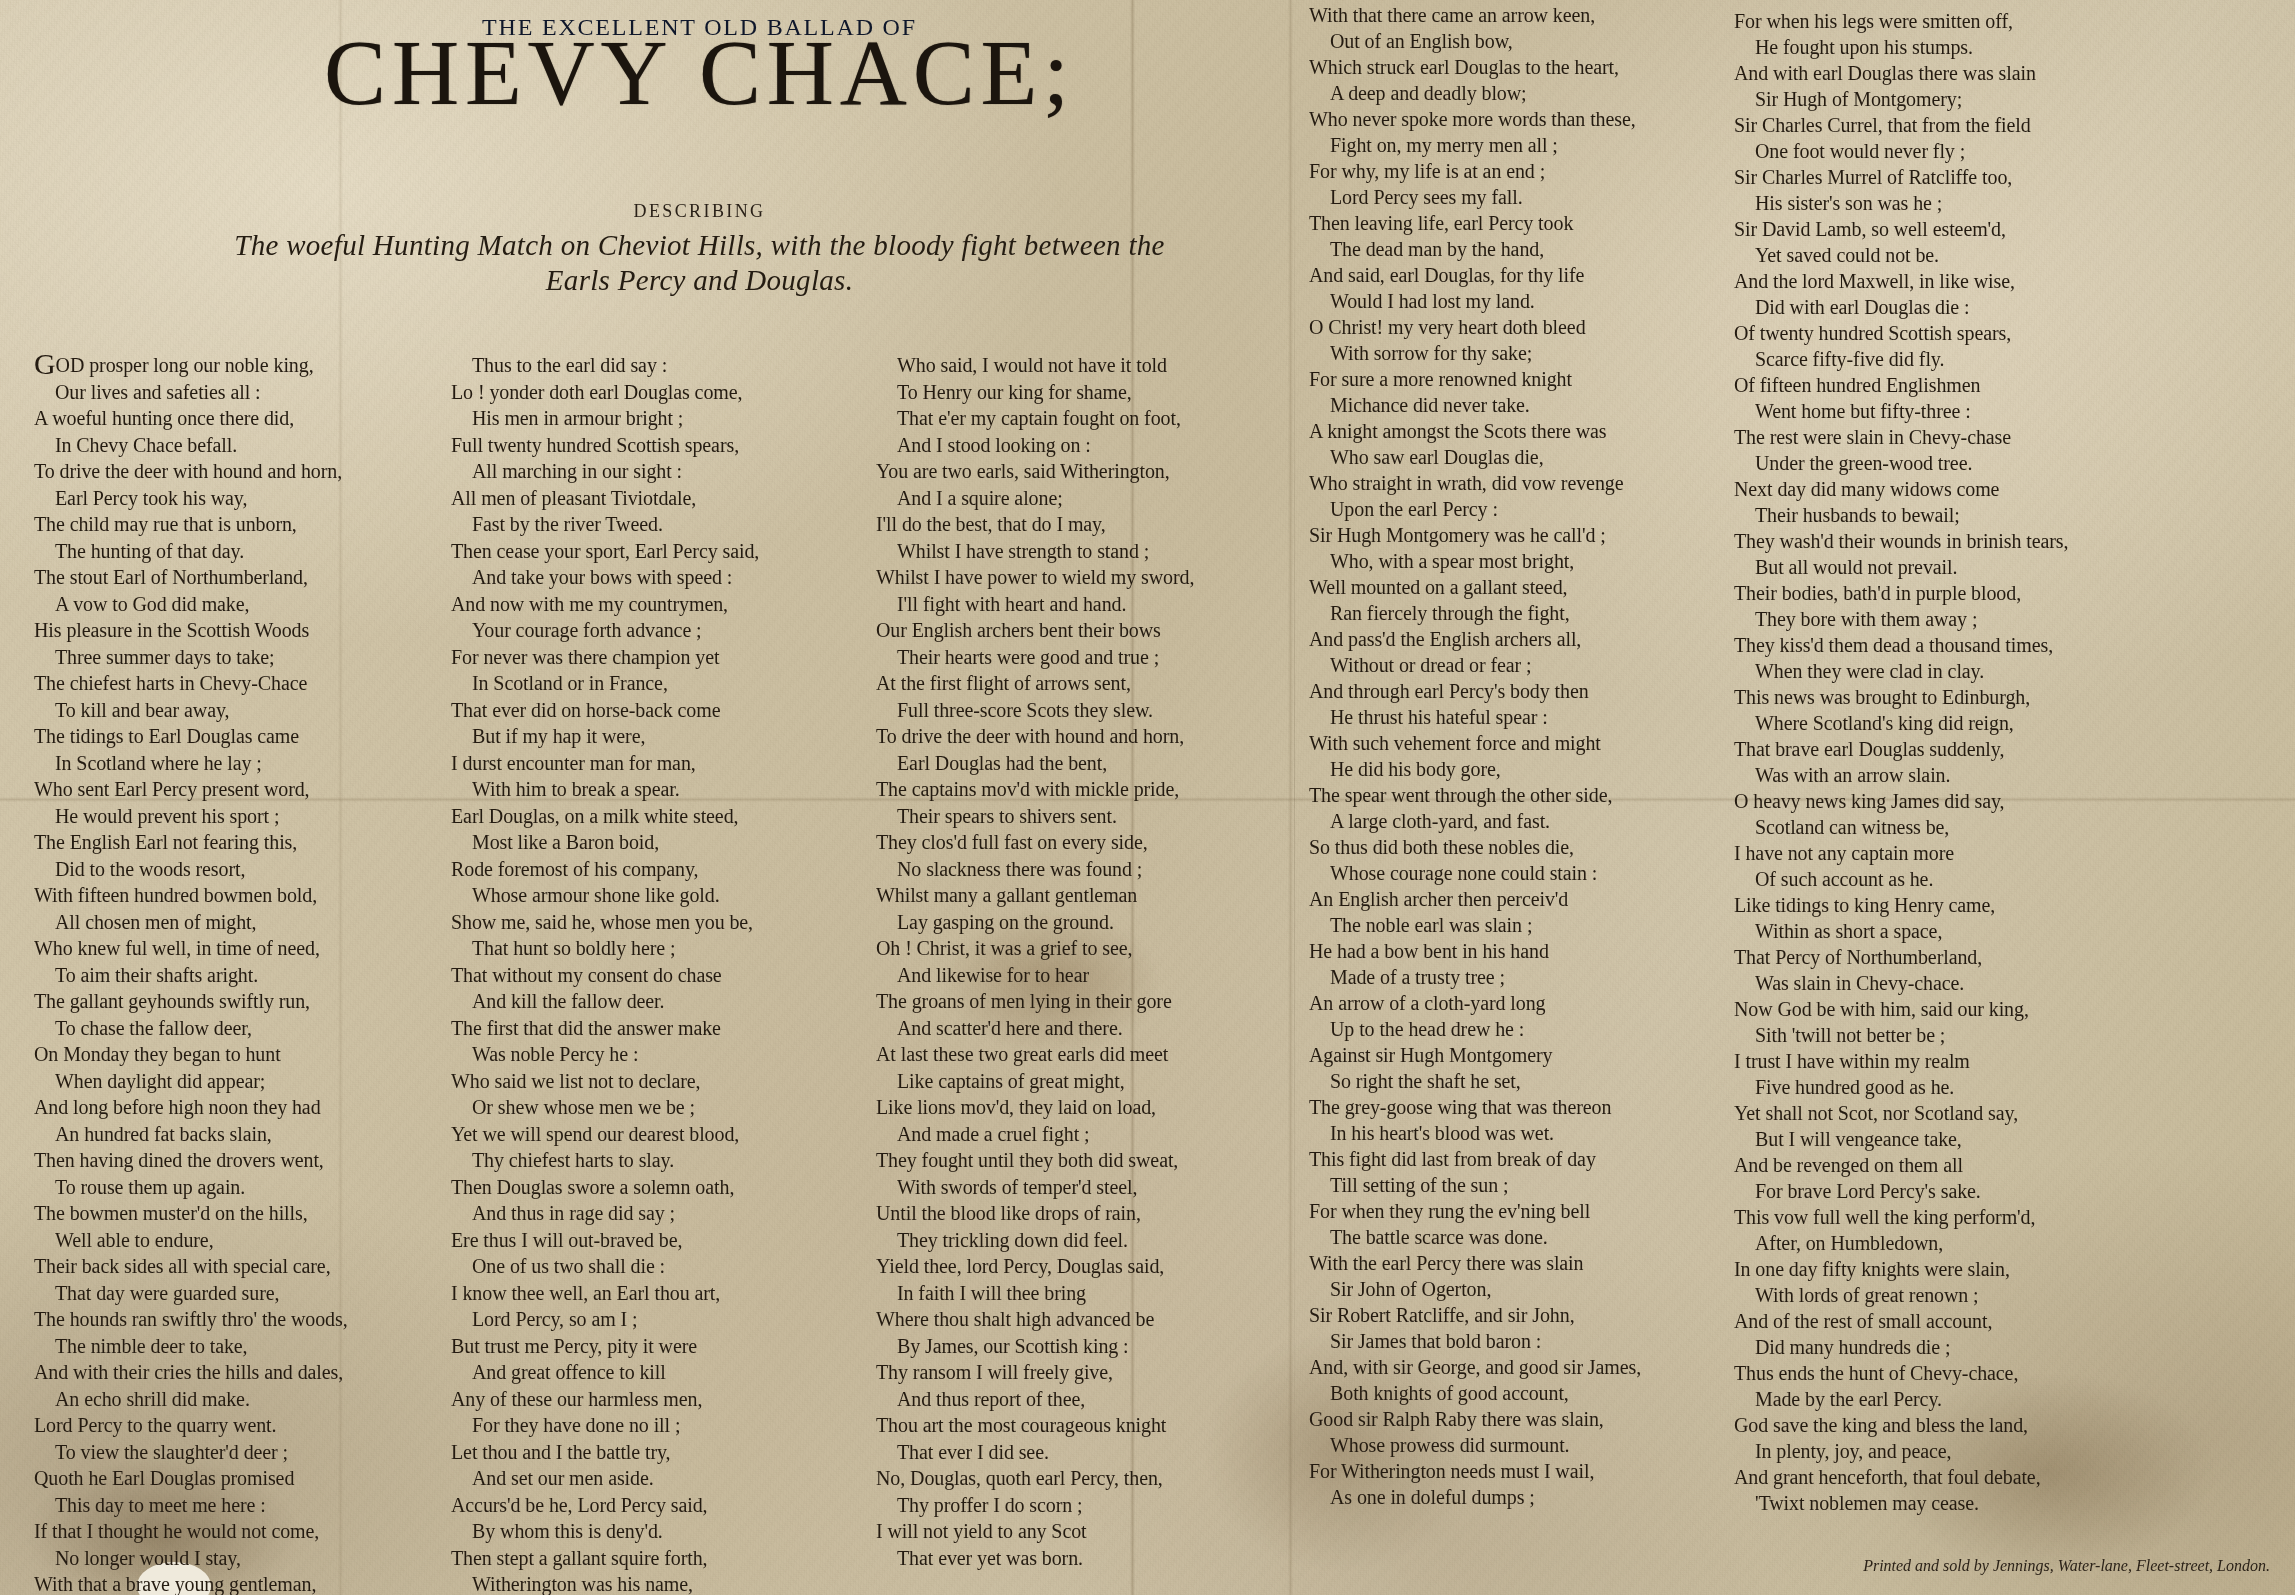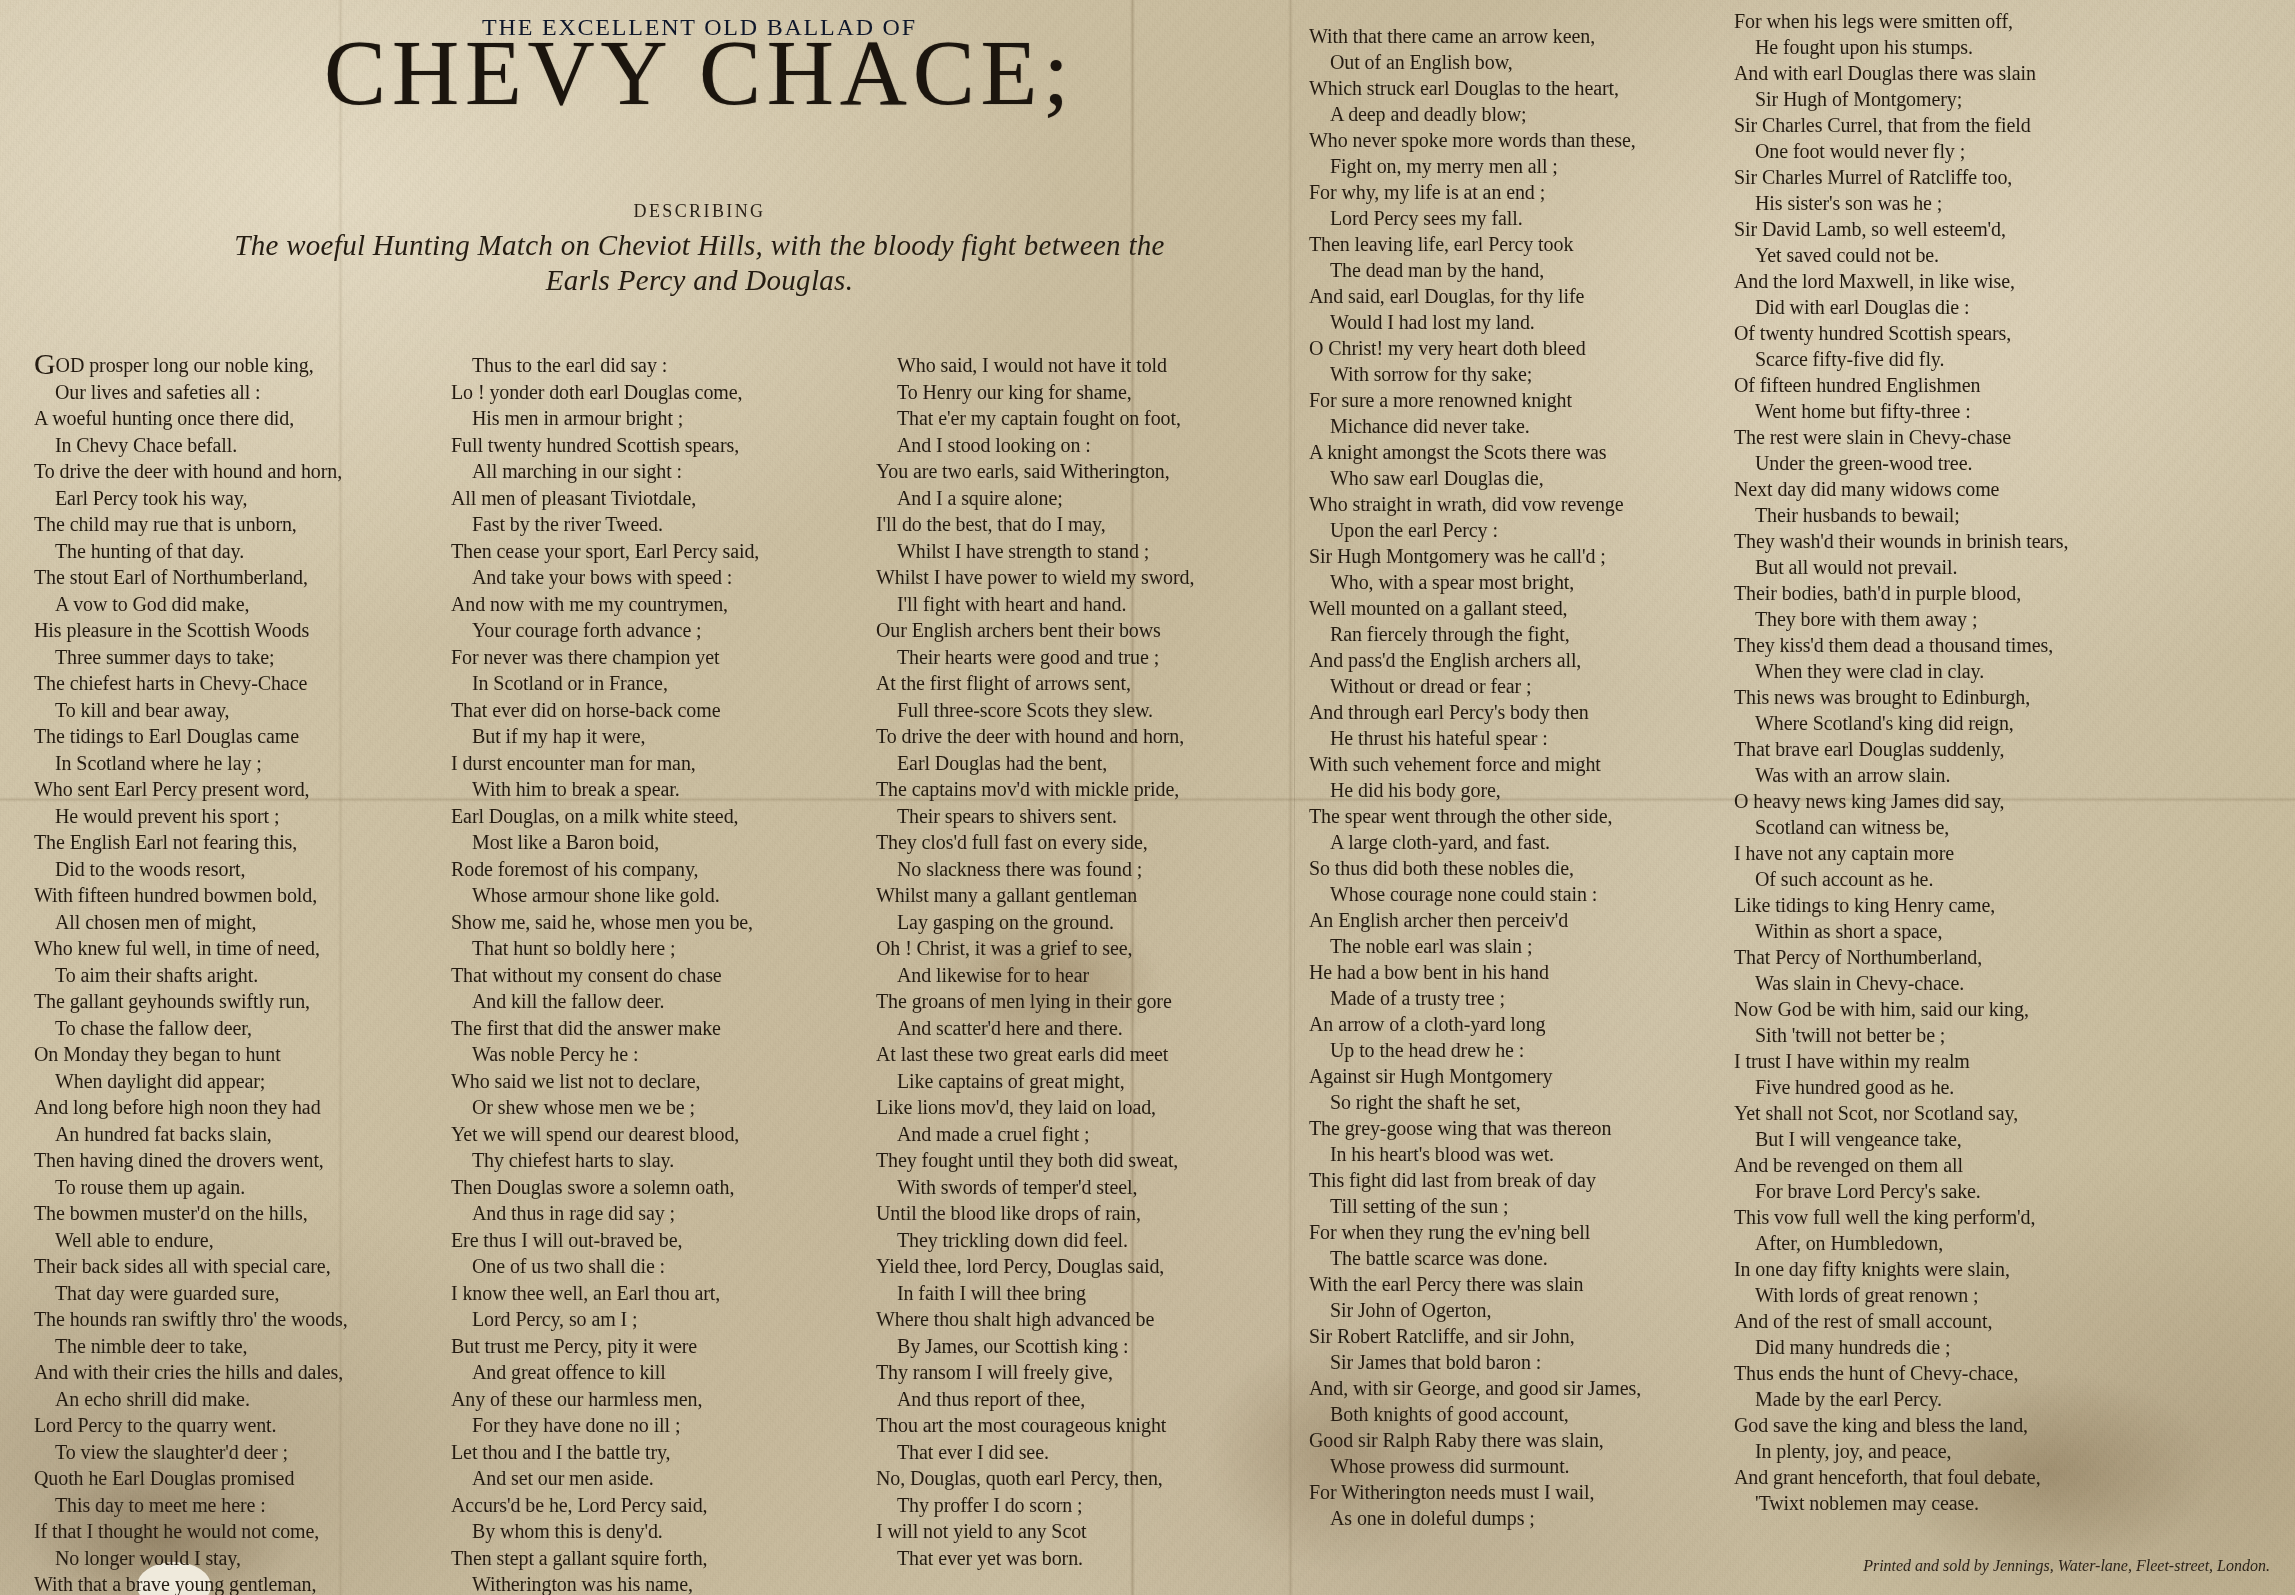--- a/index.html
+++ b/index.html
@@ -67,21 +67,21 @@
     letter-spacing:-0.1px;
     color:#241b11;
   }
   .ln.ind{padding-left:21px;}
   .dropcap{font-size:30px;line-height:0;vertical-align:-2.1px;}
 
   
   #col1{left:34px;width:422px;}
   #col2{left:451px;width:422px;}
   #col3{left:876px;width:428px;}
-  #col4{left:1309px;top:23px;width:422px;}
+  #col4{left:1309px;top:2px;width:422px;}
   #col5{left:1734px;top:8.4px;width:533px;}
 
   #col4 .ln,#col5 .ln{line-height:26px;}
 
   #imprint{
     position:absolute;left:1573px;top:1557px;width:697px;
     font-style:italic;font-size:16px;text-align:right;color:#2b2218;
     white-space:nowrap;
   }
   .rule{position:absolute;left:1294px;top:5.3px;width:1.1px;height:1578px;

